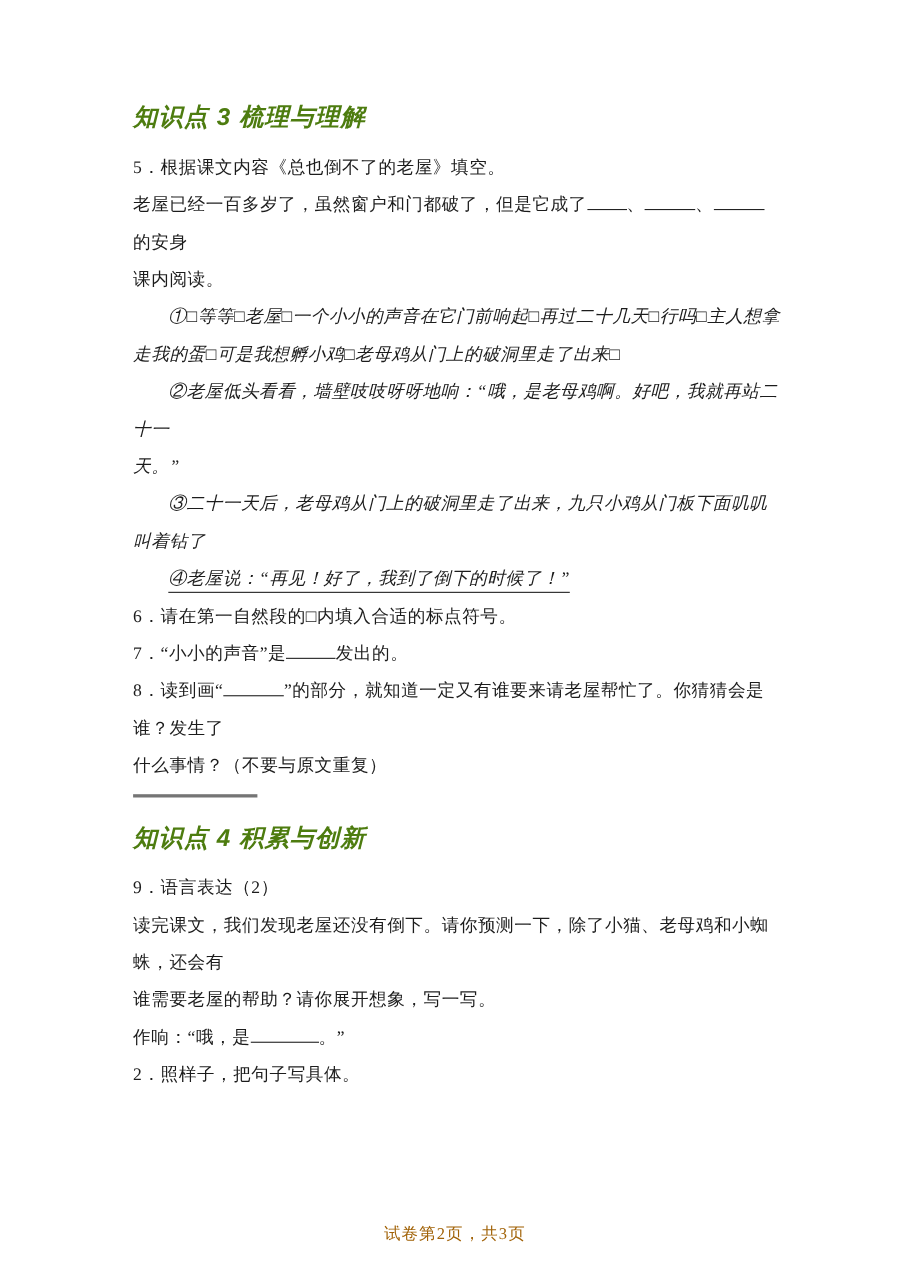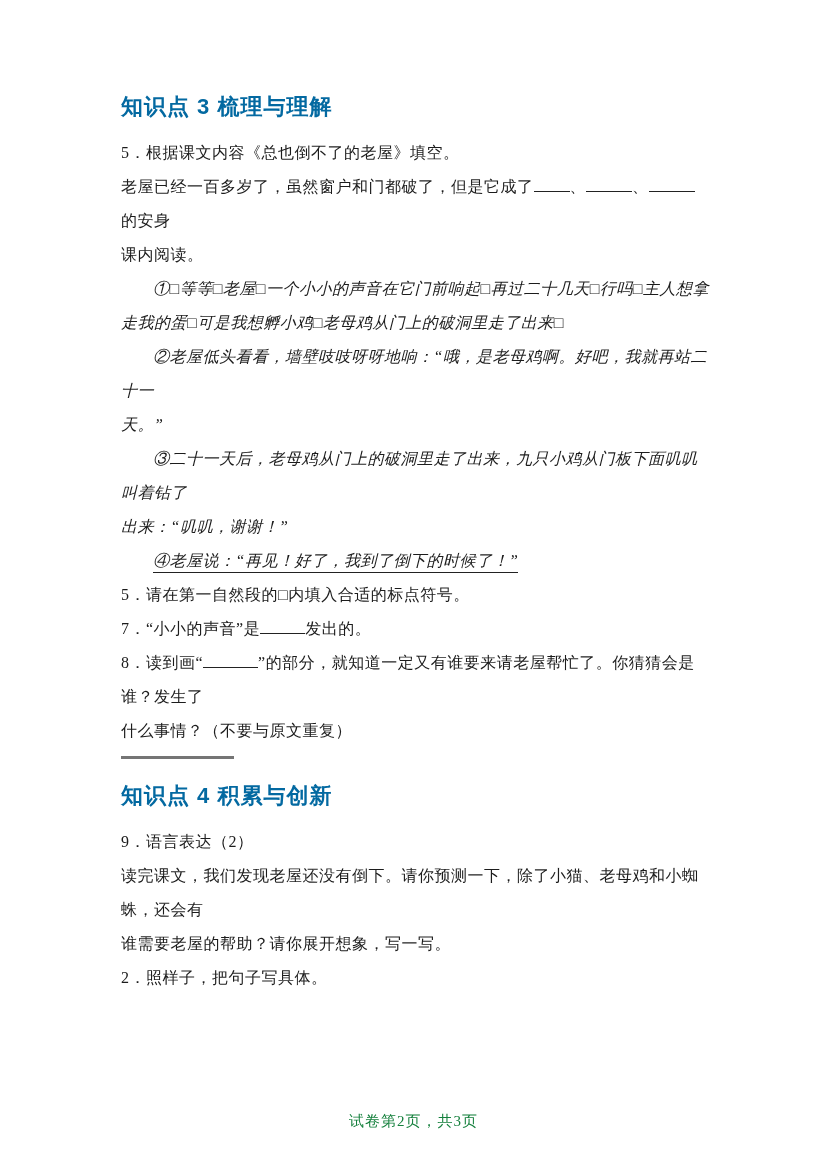--- a/index.html
+++ b/index.html
@@ -22,24 +22,25 @@
   }
   .content p {
     margin: 0;
     line-height: 34px;
     letter-spacing: 0.5px;
   }
   h2.kp-heading {
     font-family: "Liberation Sans", sans-serif;
     font-size: 22px;
     font-weight: 700;
-    color: #0369a1;
+    color: #4d7c0f;
     line-height: 30px;
     margin: 0 0 14px 0;
     letter-spacing: 1px;
+    font-style: italic;
   }
   h2.kp-heading-2 {
     margin-top: 22px;
   }
   .passage {
     font-style: italic;
   }
   .indent2 {
     text-indent: 2em;
   }
@@ -68,21 +69,21 @@
     border-top: 3px solid #757575;
     margin-top: 8px;
   }
   .footer {
     position: absolute;
     left: 0;
     top: 1112px;
     width: 100%;
     text-align: center;
     font-size: 15px;
-    color: #15803d;
+    color: #a16207;
     letter-spacing: 1px;
   }
 </style>
 </head>
 <body>
 
 <div class="page">
   <div class="content">
 
     <h2 class="kp-heading">知识点 3 梳理与理解</h2>
@@ -94,39 +95,39 @@
 
     <p><span>课内阅读。</span></p>
 
     <p class="passage indent2"><span>①□等等□老屋□一个小小的声音在它门前响起□再过二十几天□行吗□主人想拿</span></p>
     <p class="passage"><span>走我的蛋□可是我想孵小鸡□老母鸡从门上的破洞里走了出来□</span></p>
 
     <p class="passage indent2"><span>②老屋低头看看，墙壁吱吱呀呀地响：“哦，是老母鸡啊。好吧，我就再站二十一</span></p>
     <p class="passage"><span>天。”</span></p>
 
     <p class="passage indent2"><span>③二十一天后，老母鸡从门上的破洞里走了出来，九只小鸡从门板下面叽叽叫着钻了</span></p>
-    <p class="passage"><span>出来：“叽叽，谢谢！”</span></p>
 
     <p class="passage indent2"><span class="ul-text">④老屋说：“再见！好了，我到了倒下的时候了！”</span></p>
 
-    <p><span>5．请在第一自然段的□内填入合适的标点符号。</span></p>
+    <p><span>6．请在第一自然段的□内填入合适的标点符号。</span></p>
 
     <p><span>7．“小小的声音”是</span><span class="blank w45"></span><span>发出的。</span></p>
 
     <p><span>8．读到画“</span><span class="blank w55"></span><span>”的部分，就知道一定又有谁要来请老屋帮忙了。你猜猜会是谁？发生了</span></p>
     <p><span>什么事情？（不要与原文重复）</span></p>
 
     <div class="answer-line"></div>
 
     <h2 class="kp-heading kp-heading-2">知识点 4 积累与创新</h2>
 
     <p><span>9．语言表达（2）</span></p>
 
     <p><span>读完课文，我们发现老屋还没有倒下。请你预测一下，除了小猫、老母鸡和小蜘蛛，还会有</span></p>
     <p><span>谁需要老屋的帮助？请你展开想象，写一写。</span></p>
 
+    <p><span>作响：“哦，是</span><span class="blank w62"></span><span>。”</span></p>
 
     <p><span>2．照样子，把句子写具体。</span></p>
 
   </div>
 
   <div class="footer"><span>试卷第2页，共3页</span></div>
 </div>
 
 </body></html>

